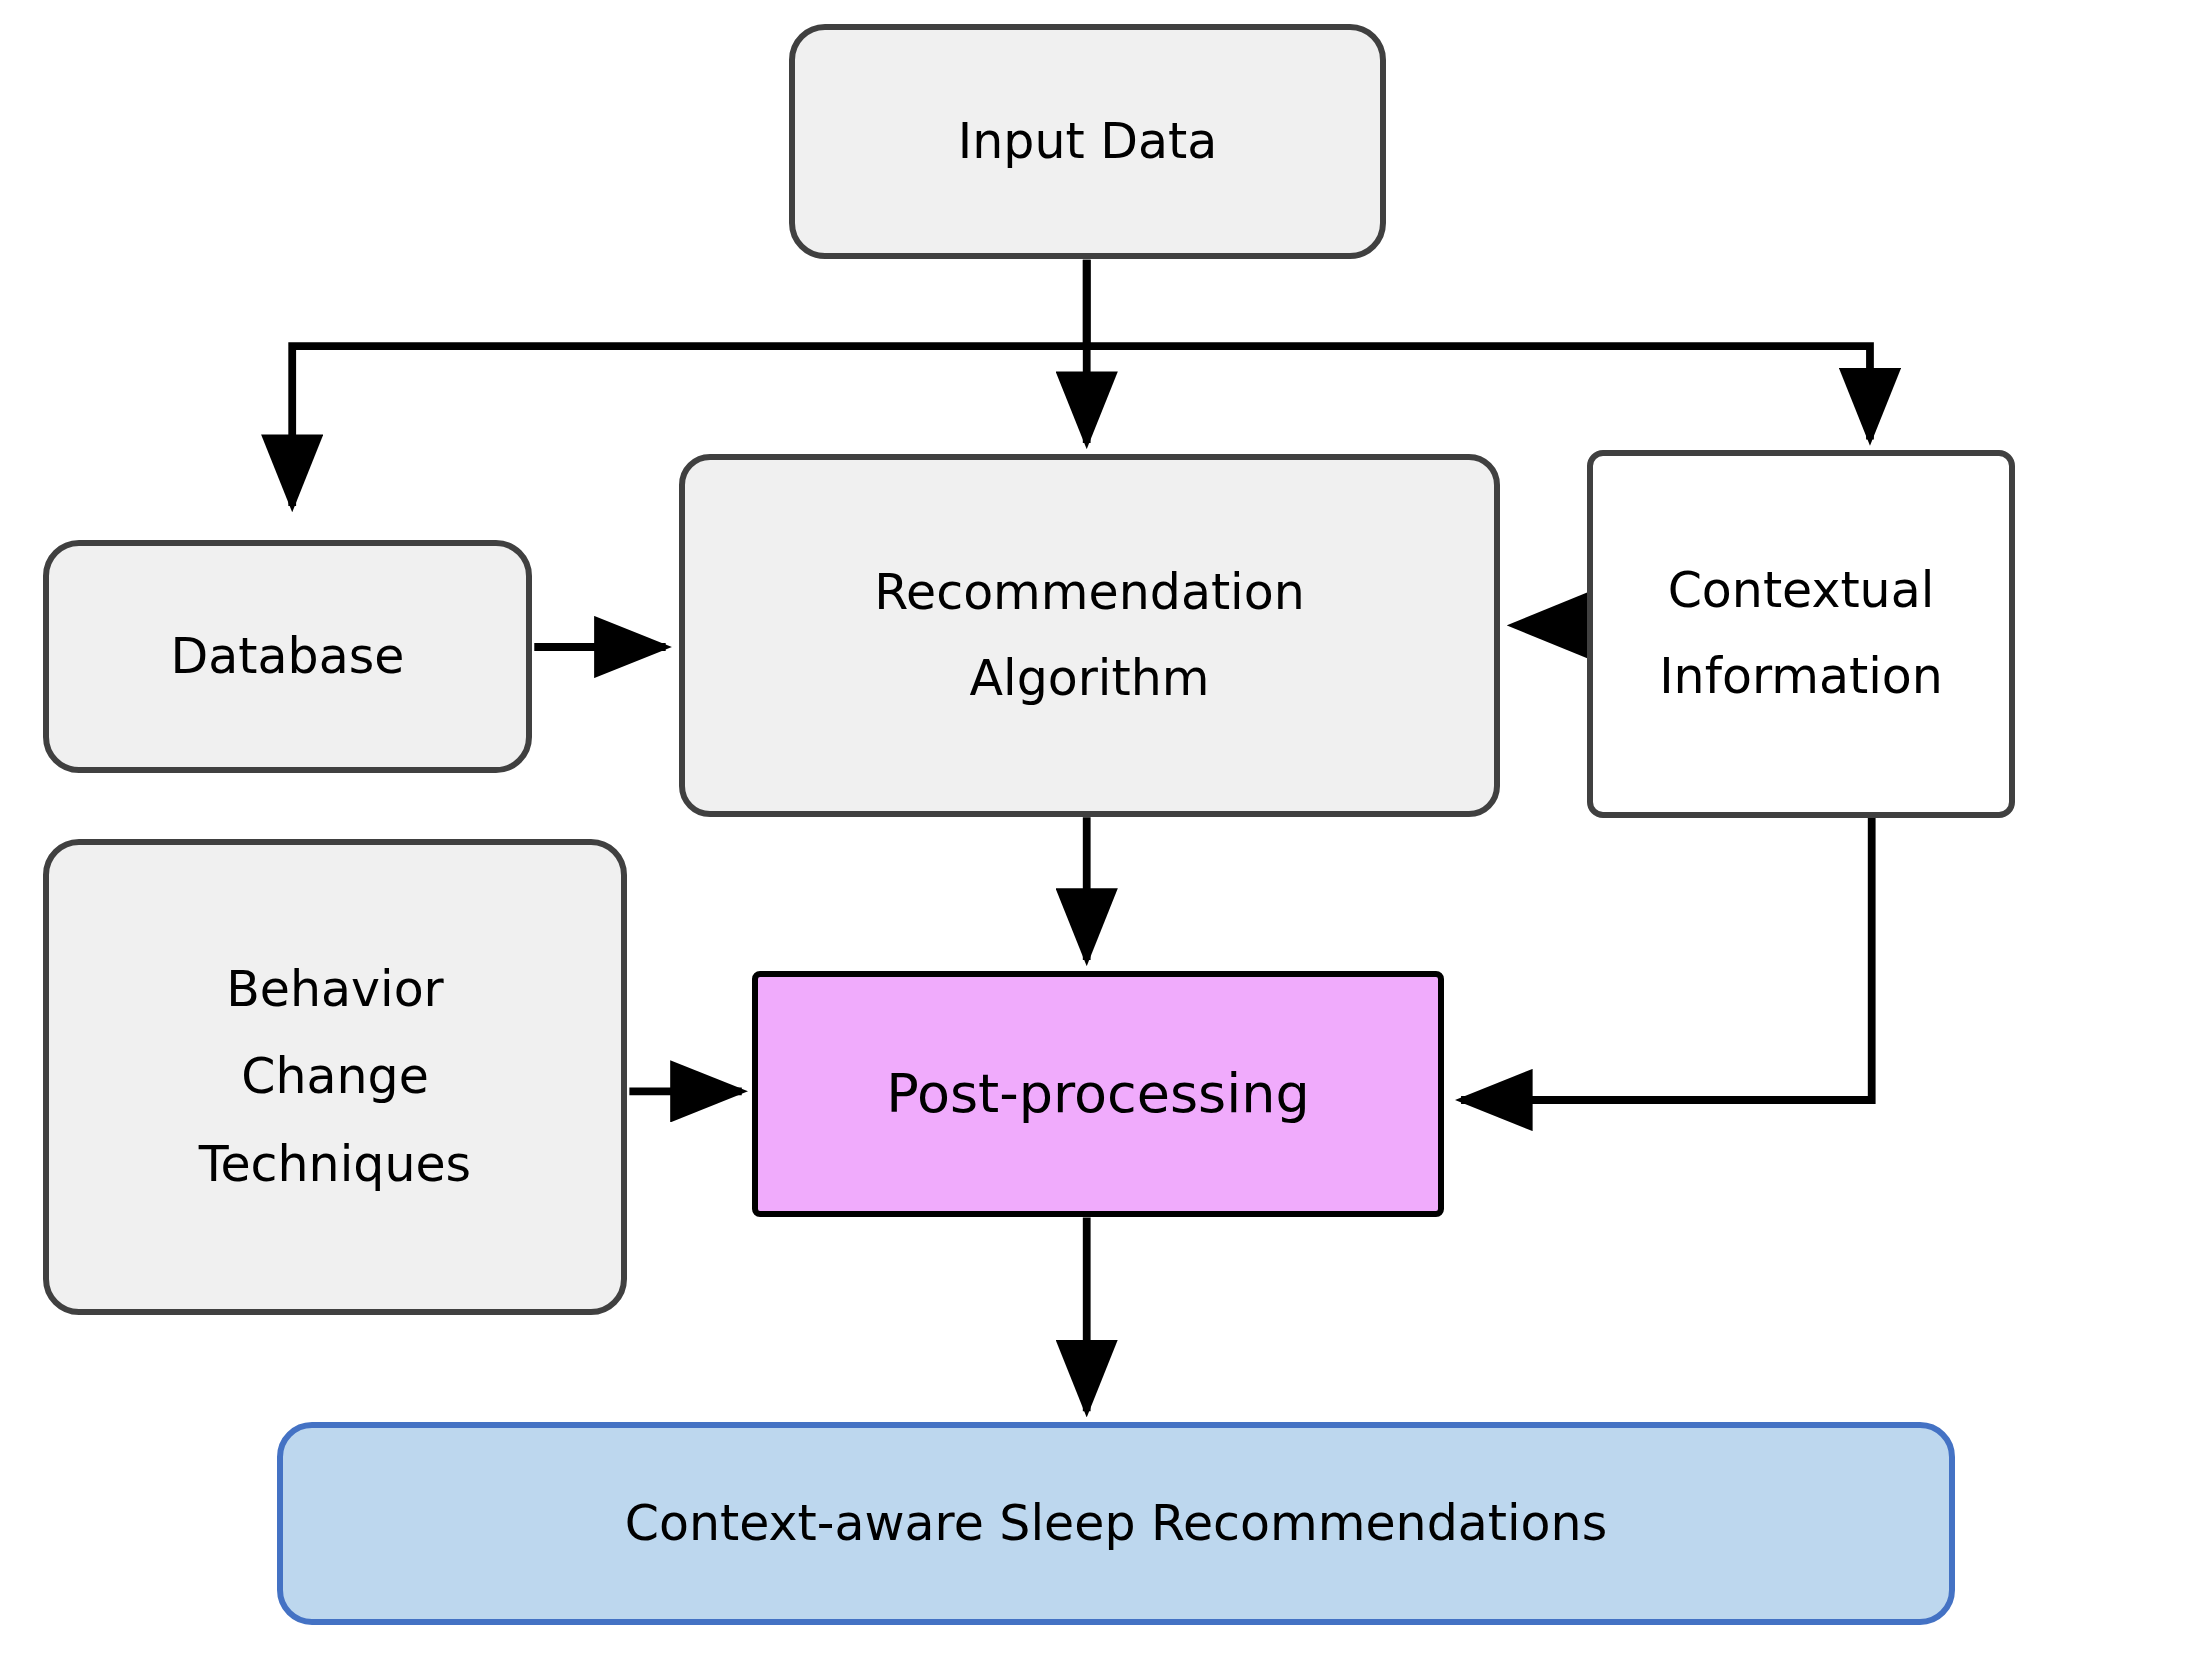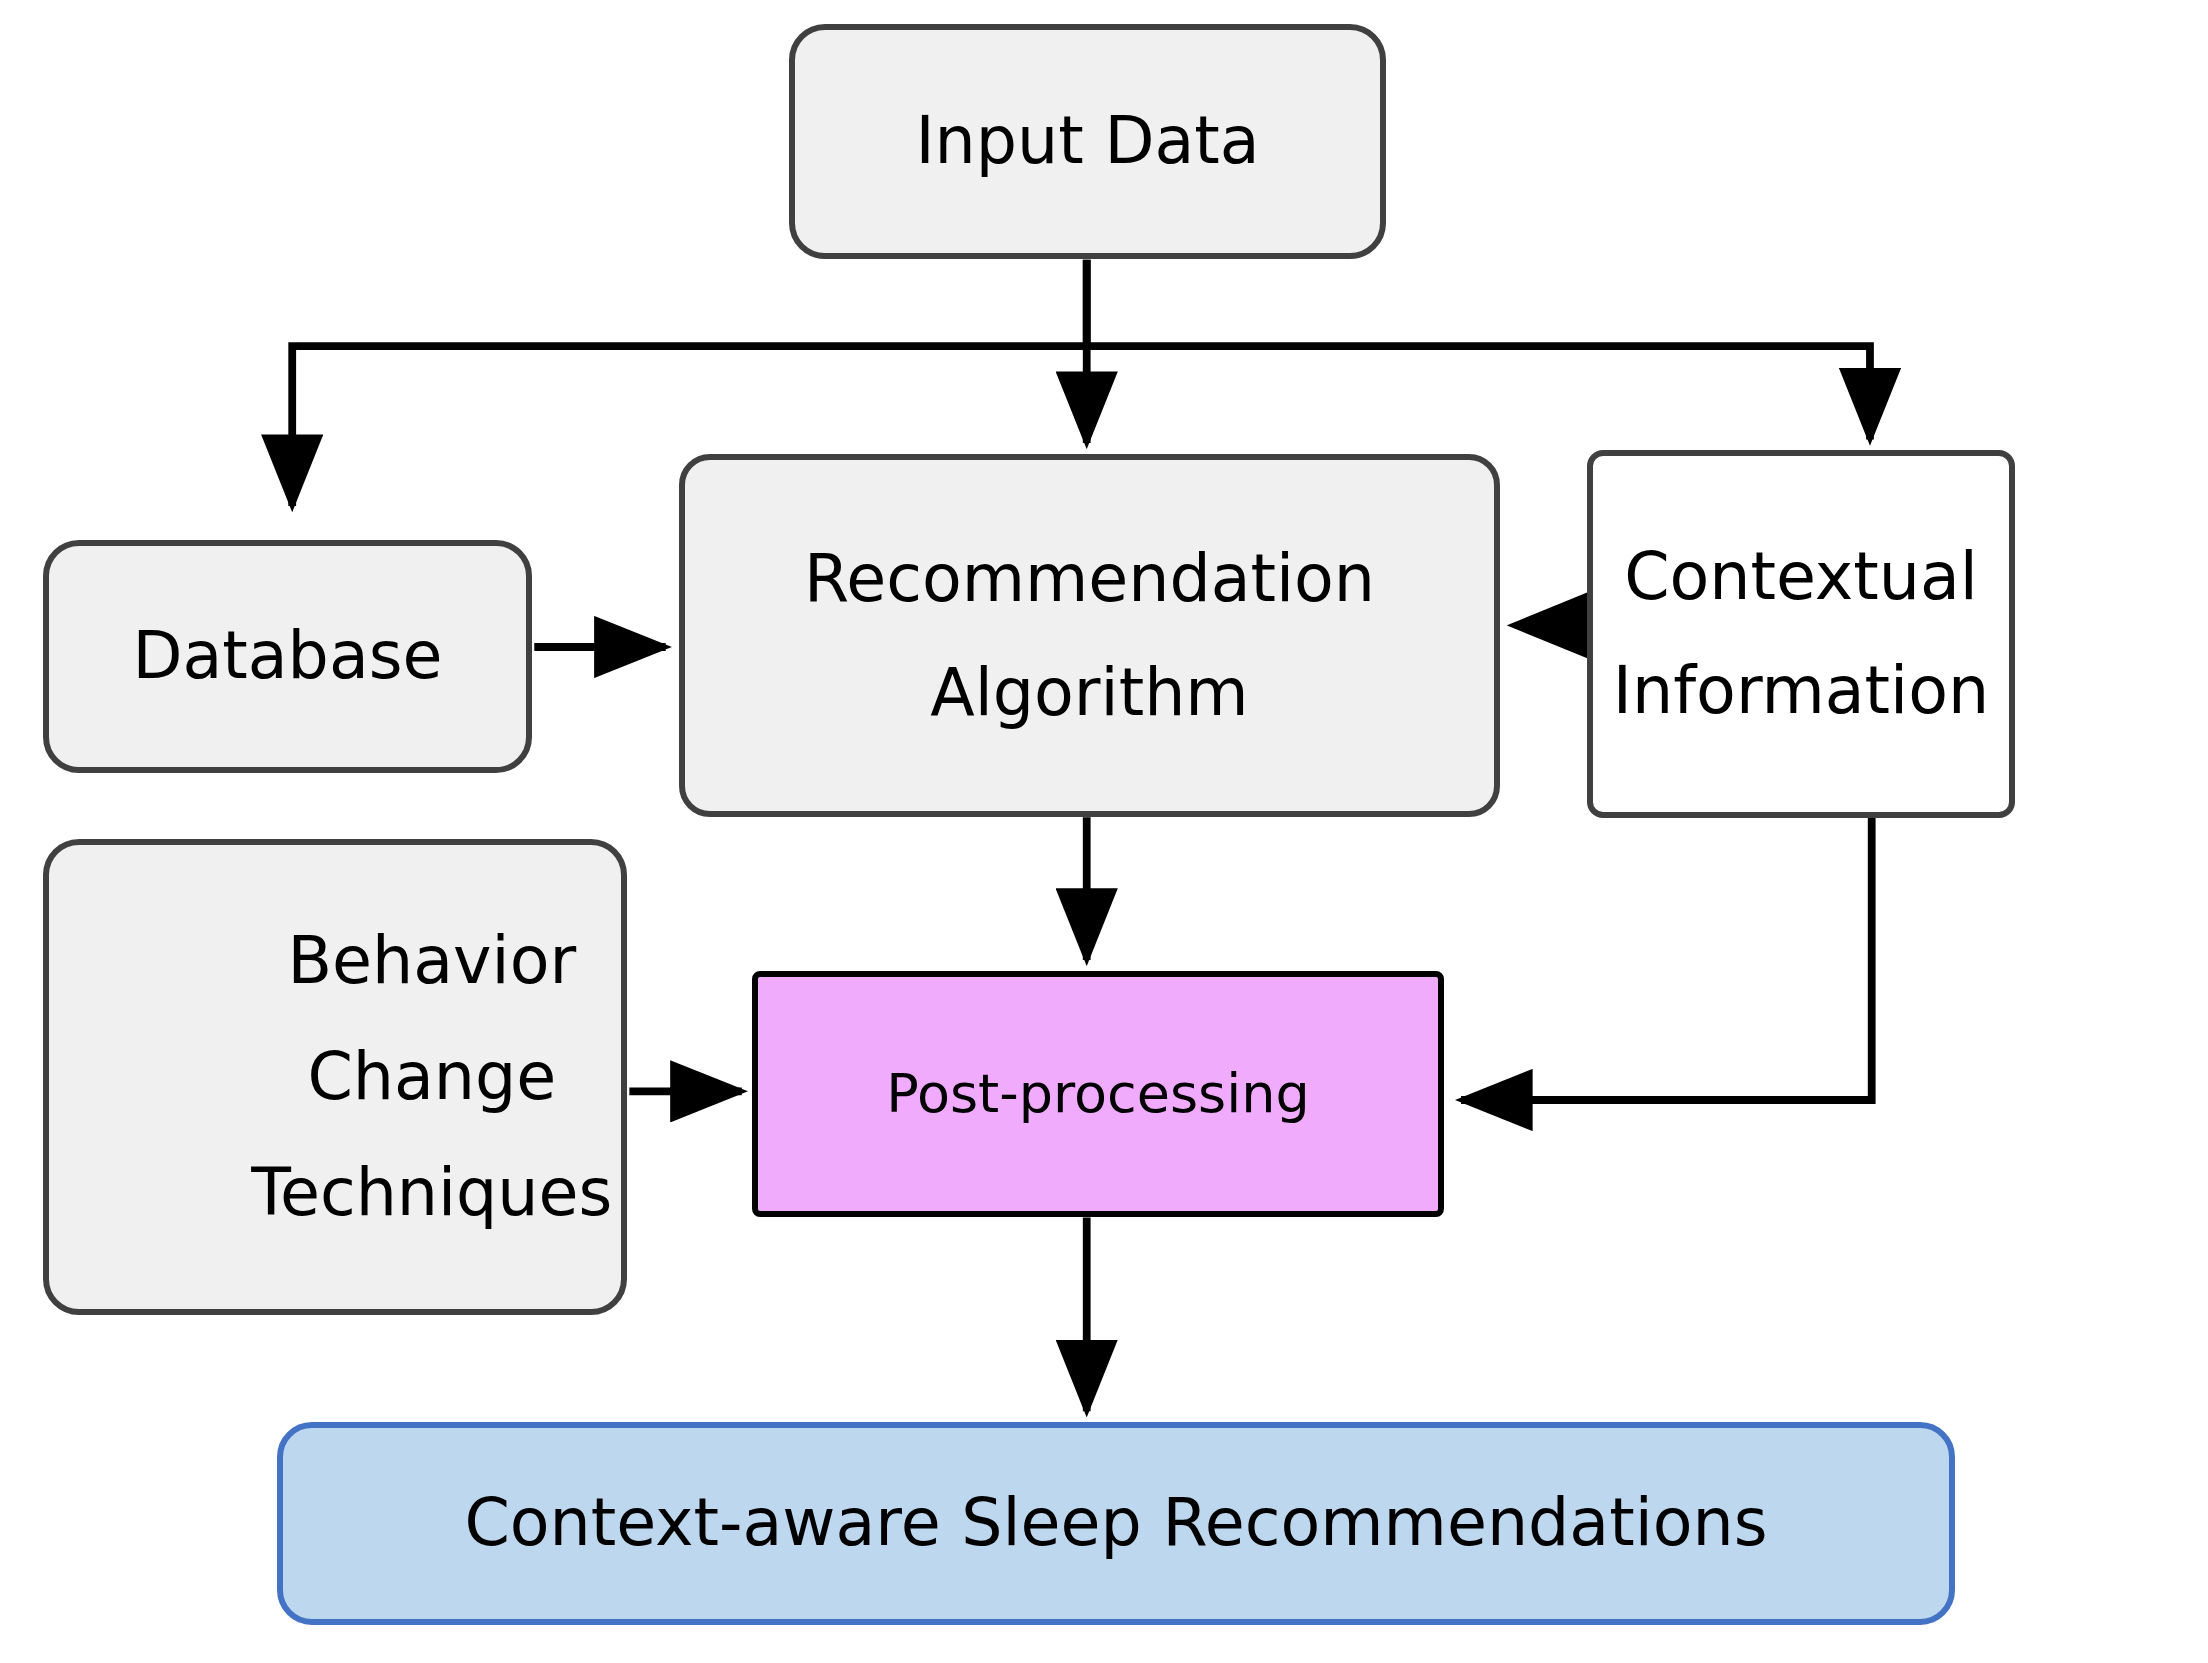--- a/index.html
+++ b/index.html
@@ -60,21 +60,21 @@
     border: 6px solid #000000;
     border-radius: 8px;
   }
   
   .node-blue {
     background: #BDD7EE;
     border: 6px solid #4472C4;
     border-radius: 35px;
   }
   .fs-62 { font-size: 54px; }
-  .fs-66 { font-size: 65px; }
+  .fs-66 { font-size: 49px; }
 </style>
 </head>
 <body>
 
 <div id="canvas">
 
   <svg class="edges" viewBox="0 0 2554 1924" width="2208" height="1664" xmlns="http://www.w3.org/2000/svg">
     <defs>
       <marker id="arrowhead" markerWidth="10" markerHeight="8" refX="9.2" refY="4" orient="auto" markerUnits="strokeWidth">
         <path d="M0,0 L10,4 L0,8 z" fill="#000000"></path>
@@ -132,21 +132,21 @@
   <div class="node node-grey fs-66" style="left:679px; top:454px; width:821px; height:363px;border-radius:31px;">
     <span class="label" style="line-height:1.75;">Recommendation
 Algorithm</span>
   </div>
 
   <div class="node node-white-round fs-66" style="left:1587px; top:450px; width:428px; height:368px;">
     <span class="label" style="line-height:1.75;">Contextual
 Information</span>
   </div>
 
-  <div class="node node-grey fs-66" style="left:43px; top:839px; width:584px; height:476px;justify-content:flex-end;">
+  <div class="node node-grey fs-66" style="left:43px; top:839px; width:584px; height:476px;">
     <span class="label" style="line-height:1.78;">Behavior
 Change
 Techniques</span>
   </div>
 
   <div class="node node-white-square fs-62" style="left:752px; top:971px; width:692px; height:246px;">
     <span class="label">Post-processing</span>
   </div>
 
   <div class="node node-blue fs-66" style="left:277px; top:1422px; width:1678px; height:203px;">

